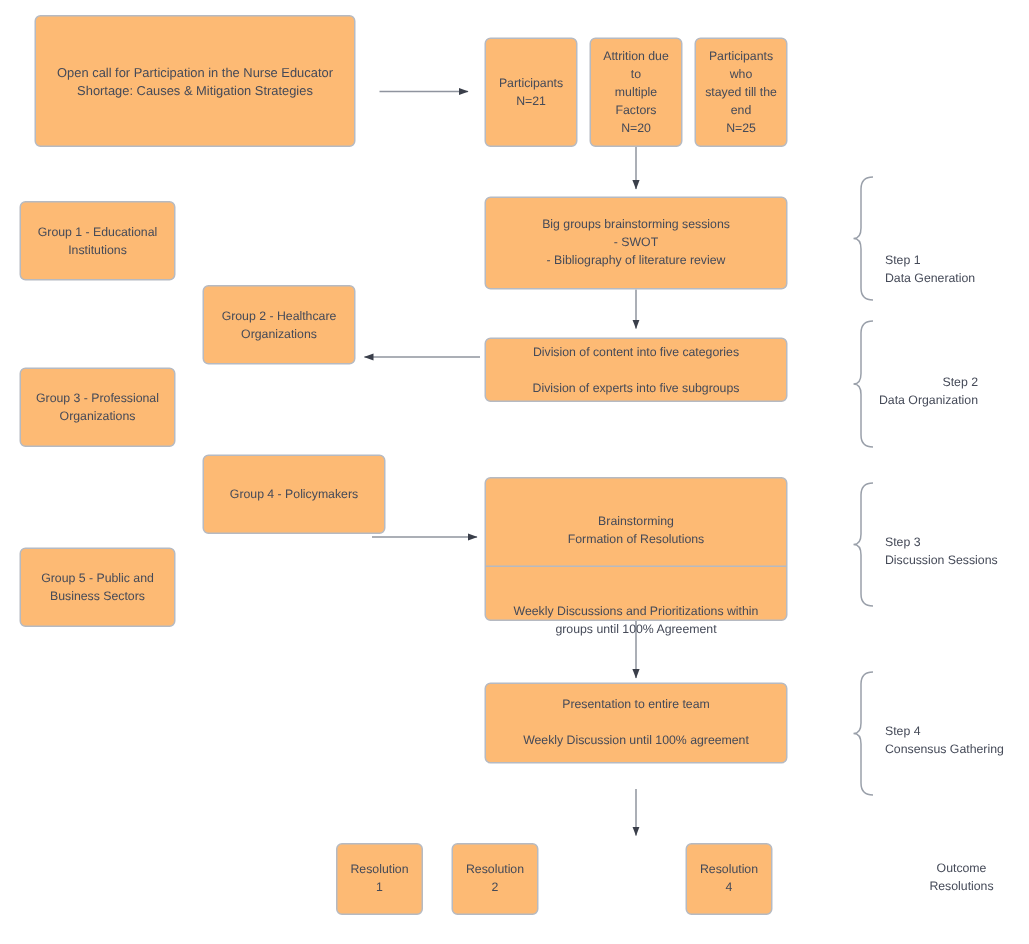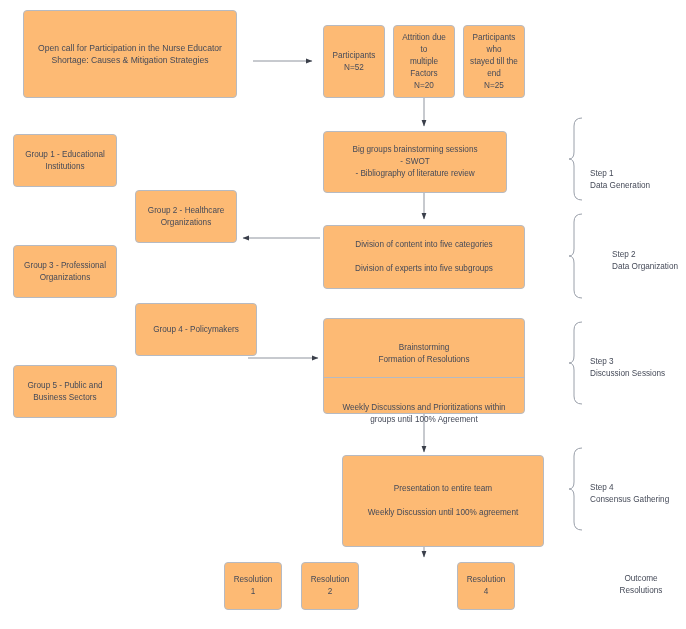--- a/index.html
+++ b/index.html
@@ -113,61 +113,61 @@
 
     <path class="brace" d="M582,322 Q574,322 574,330 L574,356 Q574,363 569,363 Q574,363 574,370 L574,396 Q574,404 582,404"></path>
 
     <path class="brace" d="M582,448 Q574,448 574,456 L574,482 Q574,489 569,489 Q574,489 574,496 L574,522 Q574,530 582,530"></path>
   </svg>
 
   <div class="node" style="left:23px; top:10px; width:214px; height:88px; font-size:8.6px;">Open call for Participation in the Nurse Educator
 Shortage: Causes &amp; Mitigation Strategies</div>
 
   <div class="node" style="left:323px; top:25px; width:62px; height:73px;">Participants
-N=52</div>
+N=21</div>
   <div class="node" style="left:393px; top:25px; width:62px; height:73px;">Attrition due to
 multiple Factors
 N=20</div>
   <div class="node" style="left:463px; top:25px; width:62px; height:73px;">Participants who
 stayed till the
 end
 N=25</div>
 
   <div class="node" style="left:13px; top:134px; width:104px; height:53px;">Group 1 - Educational
 Institutions</div>
   <div class="node" style="left:135px; top:190px; width:102px; height:53px;">Group 2 - Healthcare
 Organizations</div>
   <div class="node" style="left:13px; top:245px; width:104px; height:53px;">Group 3 - Professional
 Organizations</div>
   <div class="node" style="left:135px; top:303px; width:122px; height:53px;">Group 4 - Policymakers</div>
   <div class="node" style="left:13px; top:365px; width:104px; height:53px;">Group 5 - Public and
 Business Sectors</div>
 
-  <div class="node" style="left:323px; top:131px; width:184px; height:62px;">Big groups brainstorming sessions
+  <div class="node" style="left:323px; top:131px; width:202px; height:62px;">Big groups brainstorming sessions
 - SWOT
 - Bibliography of literature review</div>
   <div class="steplabel" style="left:590px; top:168px;">Step 1
 Data Generation</div>
 
-  <div class="node" style="left:323px; top:225px; width:202px; height:64px;">Division of content into five categories
+  <div class="node" style="left:323px; top:225px; width:202px; height:43px;">Division of content into five categories
 
 Division of experts into five subgroups</div>
-  <div class="steplabel" style="left:612px; top:249px;">Step 2
+  <div class="steplabel" style="left:586px; top:249px;text-align:right;">Step 2
 Data Organization</div>
 
   <div class="node split" style="left:323px; top:318px; width:202px; height:96px;">
     <div class="half top">Brainstorming
 Formation of Resolutions</div>
     <div class="half">Weekly Discussions and Prioritizations within
 groups until 100% Agreement</div>
   </div>
   <div class="steplabel" style="left:590px; top:356px;">Step 3
 Discussion Sessions</div>
 
-  <div class="node" style="left:342px; top:455px; width:202px; height:92px;">Presentation to entire team
+  <div class="node" style="left:323px; top:455px; width:202px; height:54px;">Presentation to entire team
 
 Weekly Discussion until 100% agreement</div>
   <div class="steplabel" style="left:590px; top:482px;">Step 4
 Consensus Gathering</div>
 
   <div class="node" style="left:224px; top:562px; width:58px; height:48px;">Resolution 1</div>
   <div class="node" style="left:301px; top:562px; width:58px; height:48px;">Resolution 2</div>
   <div class="node" style="left:457px; top:562px; width:58px; height:48px;">Resolution 4</div>
 
   <div class="steplabel center" style="left:605px; top:573px; width:72px;">Outcome

